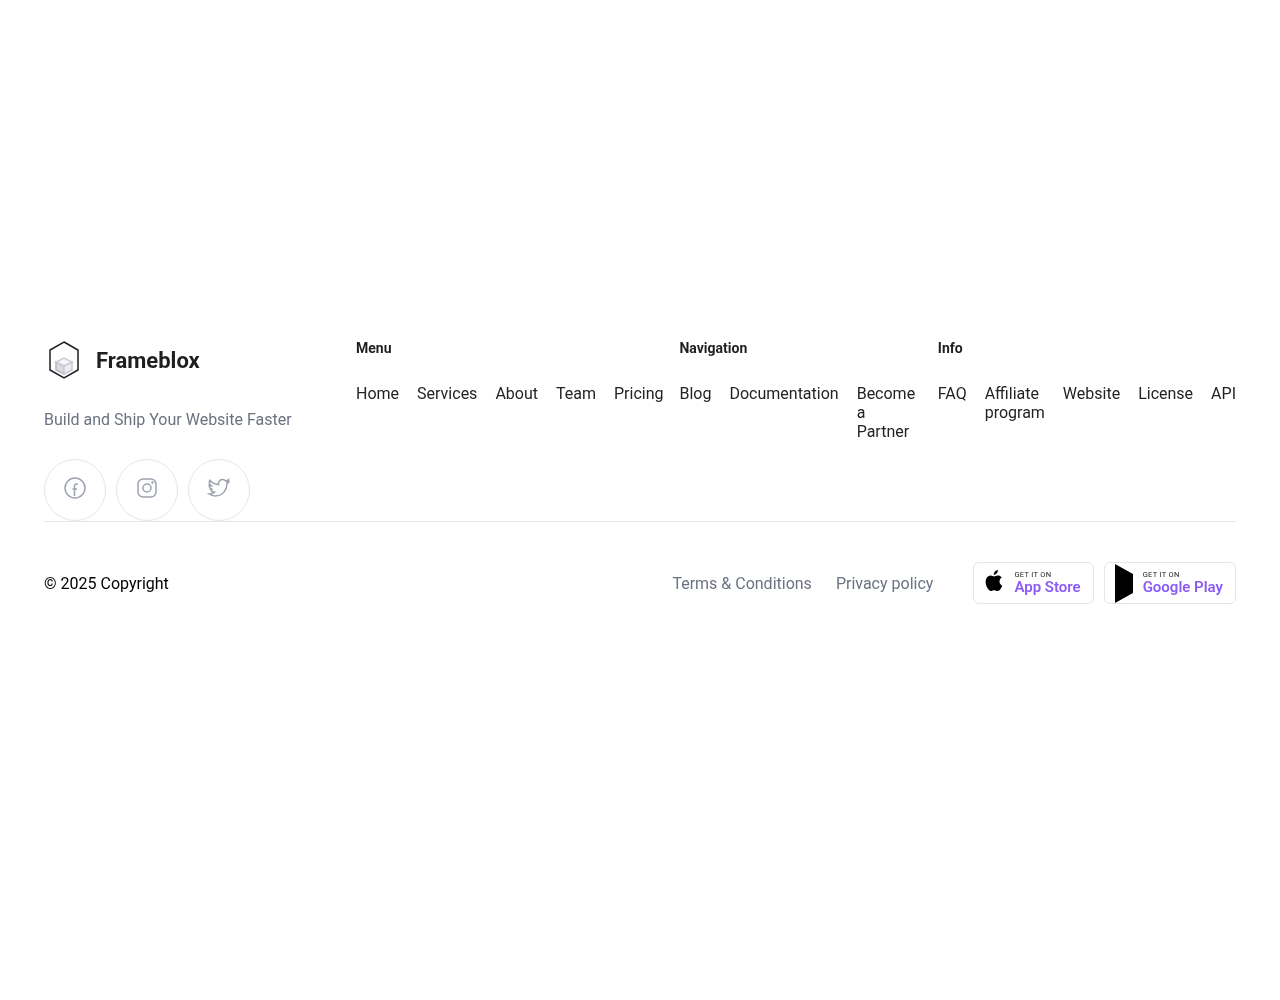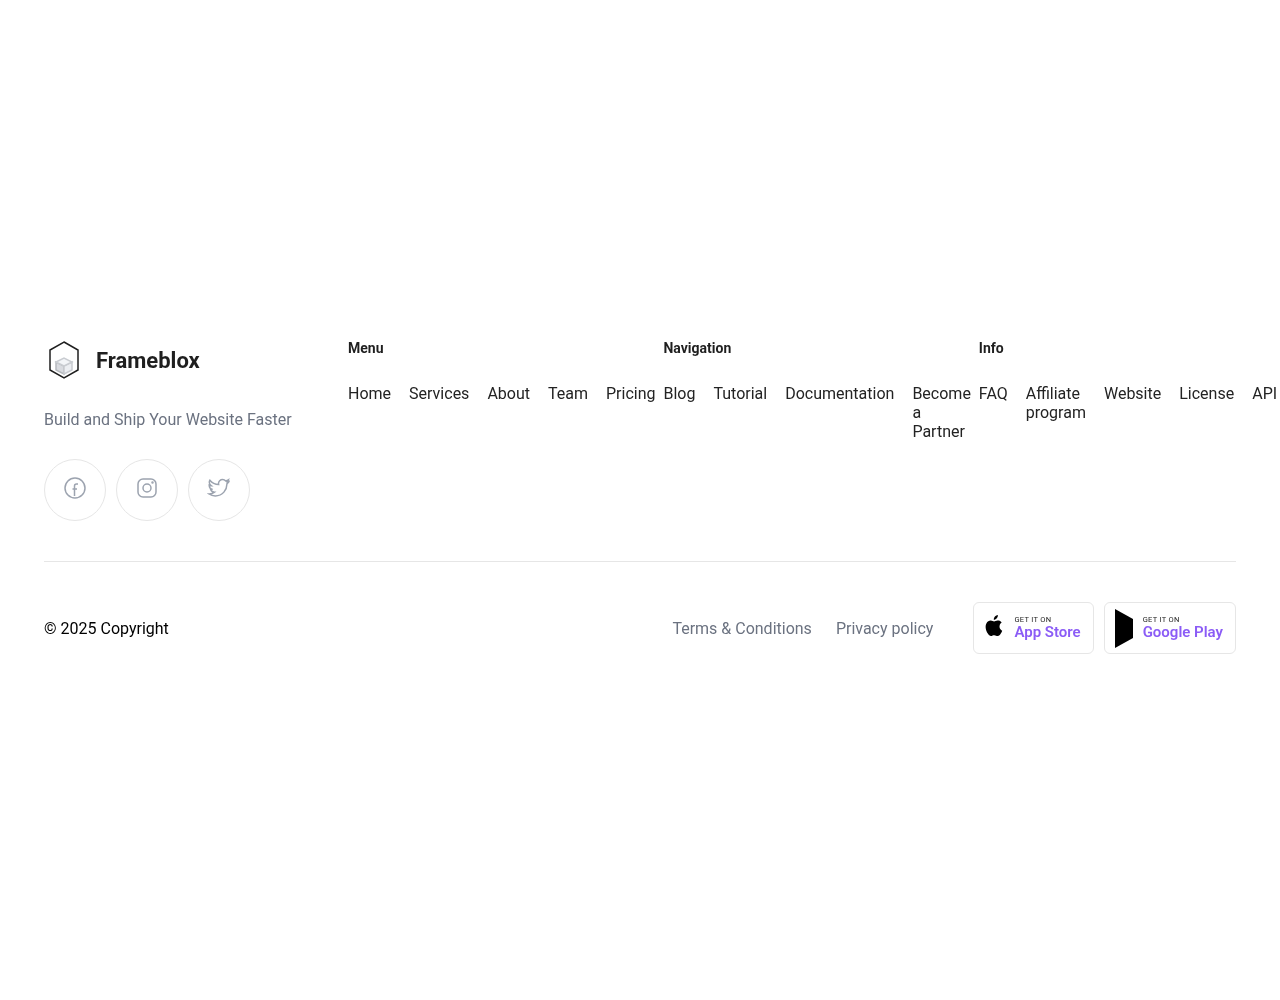--- a/index.html
+++ b/index.html
@@ -13,22 +13,21 @@
       color: #1f1f1f;
       width: 1280px;
       height: 1000px;
     }
     .footer {
       padding: 340px 44px 0 44px;
     }
     .footer-main {
       display: grid;
       grid-template-columns: 296px 1fr 1fr 1fr;
-      gap: 8px;
-      padding-bottom: 40px;
+      gap: 16px;
       border-bottom: 1px solid #e6e6e6;
     }
     .brand-col {
       display: flex;
       flex-direction: column;
     }
     .logo-row {
       display: flex;
       align-items: center;
       gap: 12px;
@@ -109,21 +108,21 @@
       color: #6b7280;
       font-size: 16px;
       text-decoration: none;
       cursor: pointer;
     }
     .store-badges {
       display: flex;
       gap: 10px;
     }
     .store-badge {
-      height: 52px;
+      height: 42px;
       border: 1px solid #e6e6e6;
       border-radius: 6px;
       background: #ffffff;
       display: flex;
       align-items: center;
       padding: 0 12px 0 8px;
       gap: 8px;
       cursor: pointer;
     }
     .store-icon {
@@ -211,21 +210,20 @@
         <a class="link-item">About</a>
         <a class="link-item">Team</a>
         <a class="link-item">Pricing</a>
       </div>
     </div>
 
     <div class="link-col">
       <div class="col-heading">Navigation</div>
       <div class="link-list">
         <a class="link-item">Blog</a>
-        <a class="link-item">Tutorial</a>
         <a class="link-item">Documentation</a>
         <a class="link-item">Become a Partner</a>
       </div>
     </div>
 
     <div class="link-col">
       <div class="col-heading">Info</div>
       <div class="link-list">
         <a class="link-item">FAQ</a>
         <a class="link-item">Affiliate program</a>

